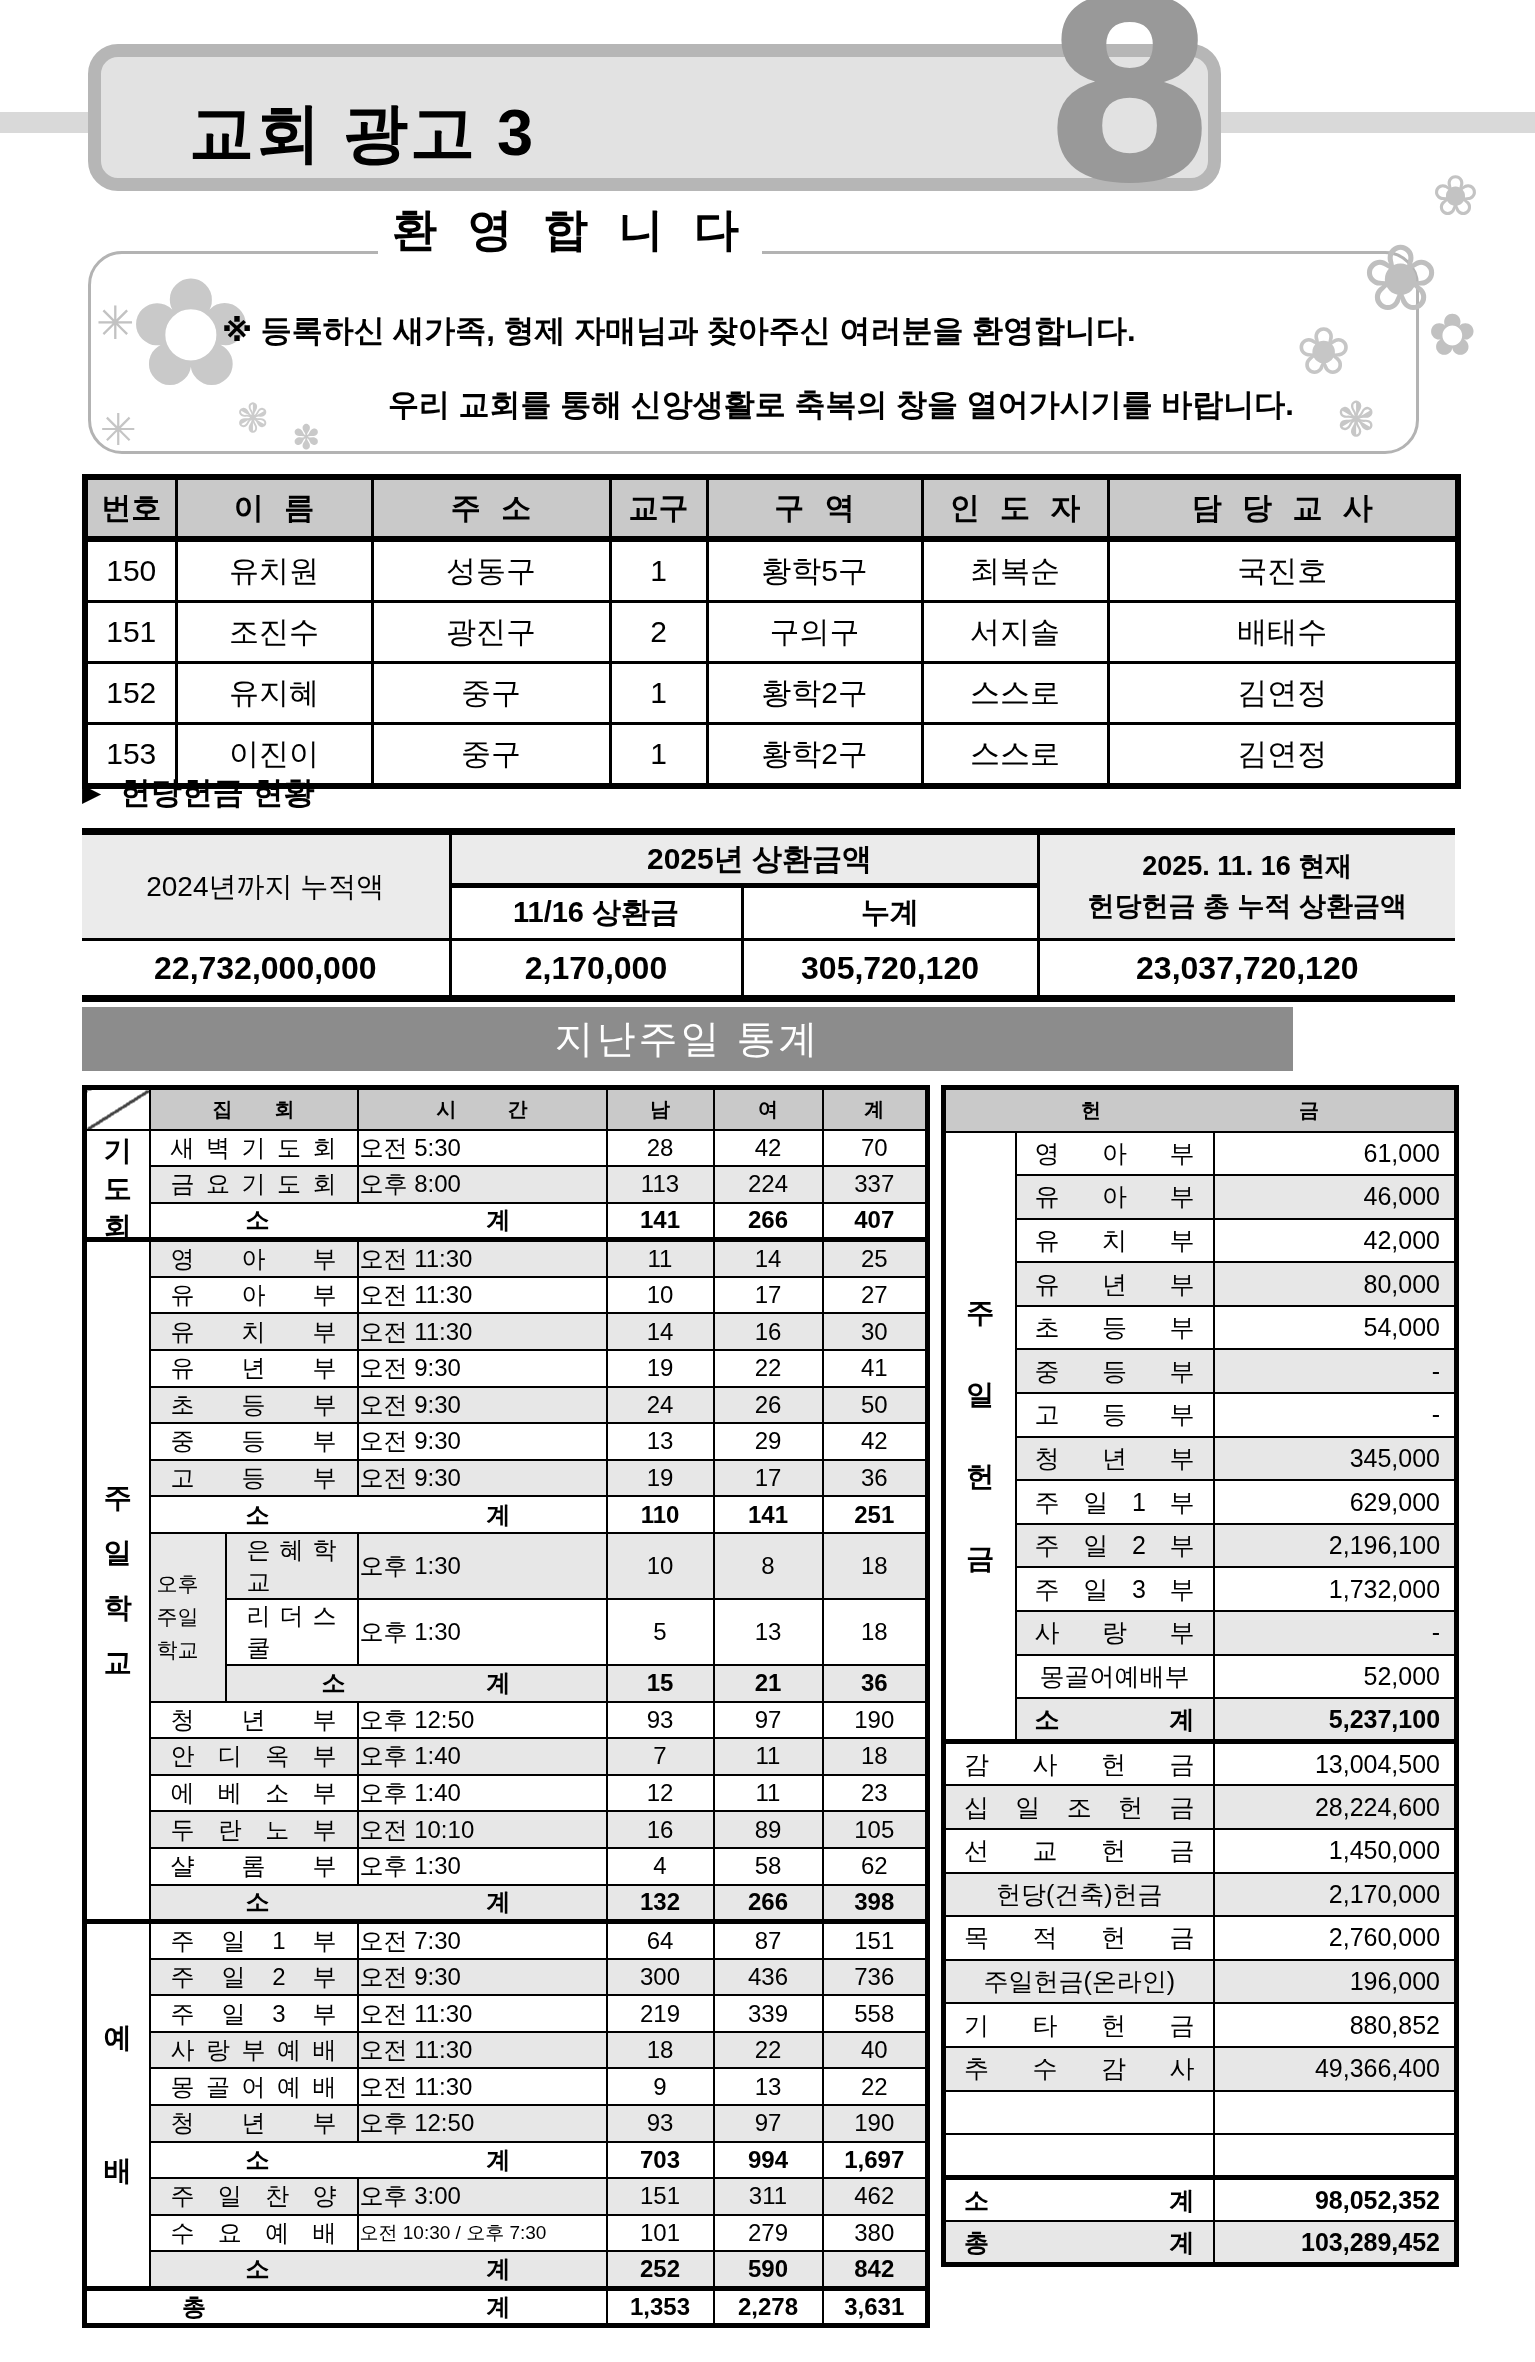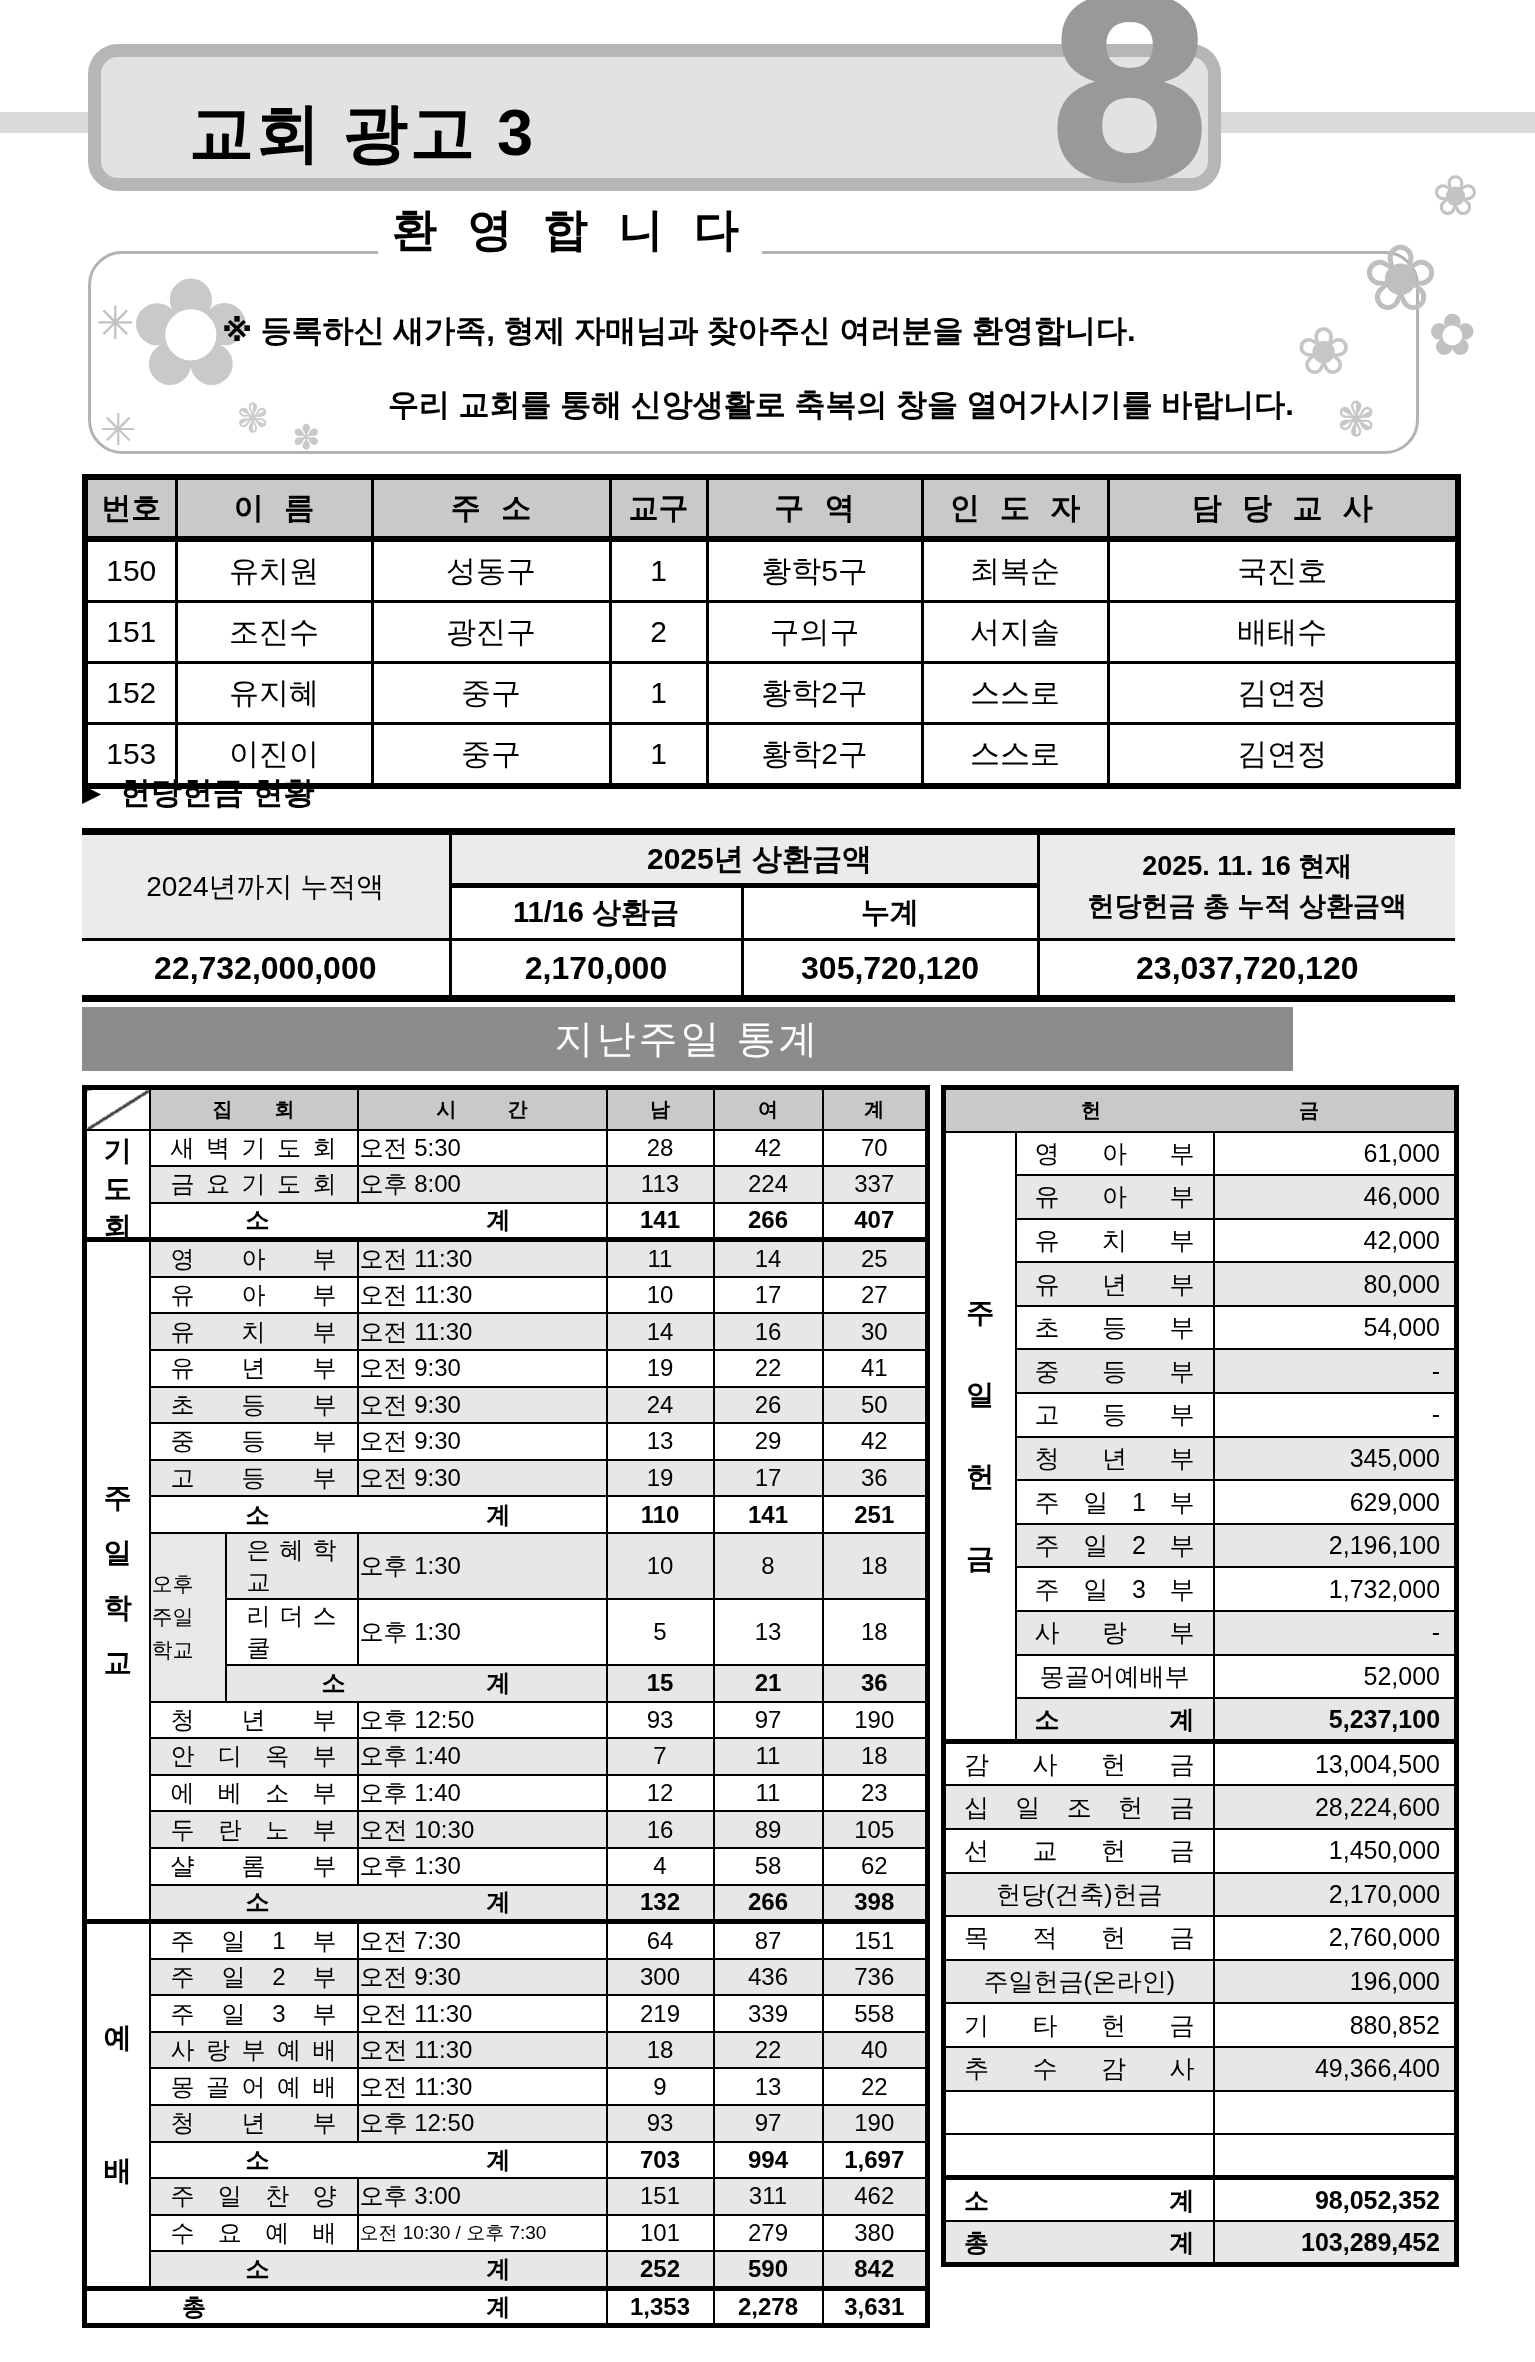--- a/index.html
+++ b/index.html
@@ -71,21 +71,21 @@
   .num{text-align:center;}
   .time{font-size:23px;white-space:nowrap;}
   .time.sm{font-size:19px;}
   .gcell{background:#fff;}
   .vlab{display:flex;flex-direction:column;align-items:center;width:100%;font-weight:bold;font-size:28px;}
   .g1{height:104px;justify-content:space-evenly;}
   .g2{height:614px;justify-content:center;gap:17px;}
   .g3{height:360px;justify-content:space-evenly;}
   .gr{height:600px;justify-content:center;gap:44px;}
   .ncell{background:#e8e8e8;}
-  .ncell div{font-size:21px;line-height:1.55;text-align:left;}
+  .ncell div{font-size:21px;line-height:1.55;text-align:left;padding-left:5px;}
   #right-table td{font-size:25px;}
   .amt{text-align:right;padding-right:14px;font-size:26px;white-space:nowrap;}
   .rlbl{padding:0 18px;}
 </style>
 </head>
 <body>
 
 <div id="page">
 
   <div class="stripe"></div>
@@ -359,21 +359,21 @@
         </tr>
         <tr>
           <td class="j" colspan="2">에 베 소 부</td>
           <td class="time">오후 1:40</td>
           <td class="num">12</td>
           <td class="num">11</td>
           <td class="num">23</td>
         </tr>
         <tr class="s ">
           <td class="j" colspan="2">두 란 노 부</td>
-          <td class="time">오전 10:30</td>
+          <td class="time">오전 10:10</td>
           <td class="num">16</td>
           <td class="num">89</td>
           <td class="num">105</td>
         </tr>
         <tr>
           <td class="j" colspan="2">샬 롬 부</td>
           <td class="time">오후 1:30</td>
           <td class="num">4</td>
           <td class="num">58</td>
           <td class="num">62</td>

